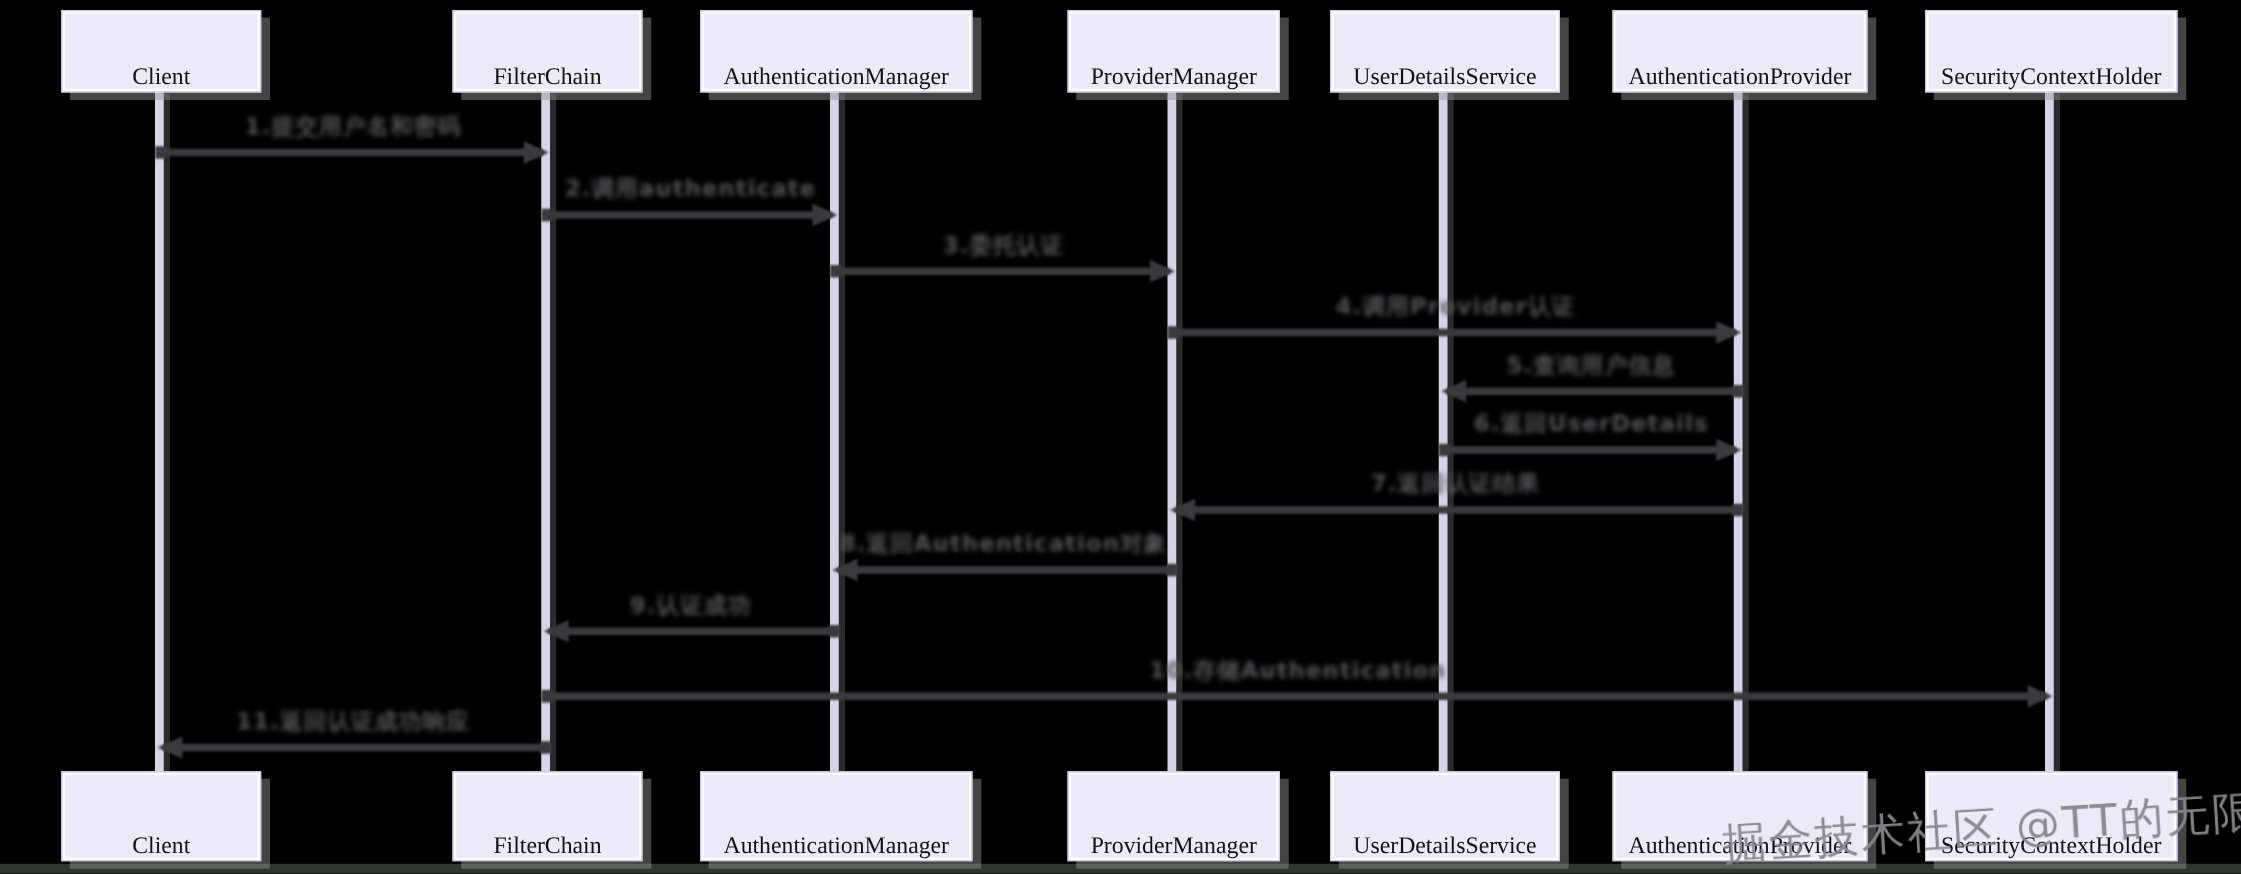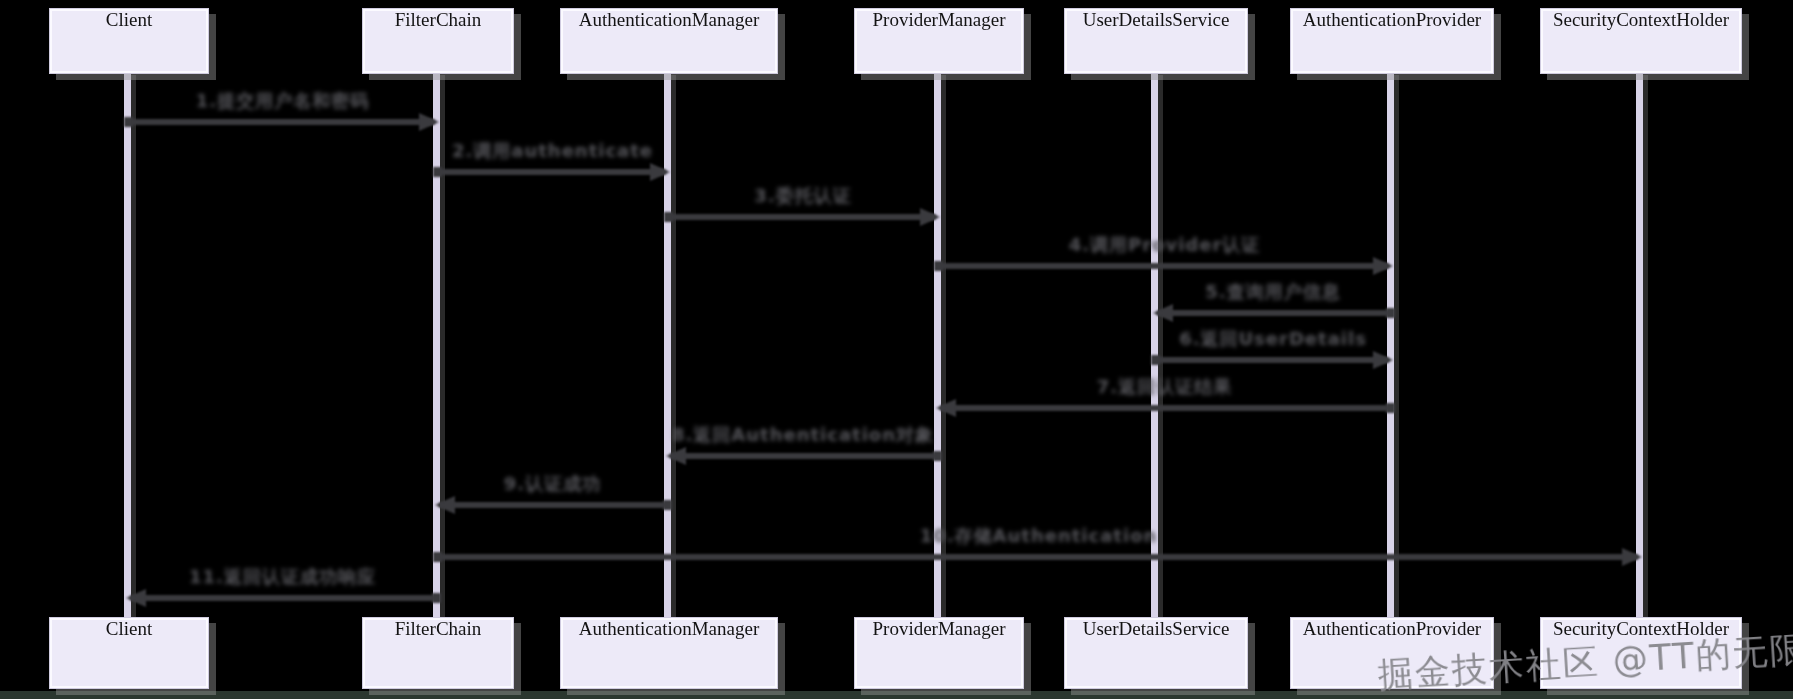--- a/index.html
+++ b/index.html
@@ -5,21 +5,21 @@
   html,body { margin:0; padding:0; background:#000; }
   .stage {
     position:relative; width:1793px; height:699px; background:#000;
     overflow:hidden; font-family:"DejaVu Sans", sans-serif;
   }
   
   .pbox {
     position:absolute; height:64px;
     background:#edeaf8; border:1px solid #cfcbdf;
     box-shadow:7px 6px 0 rgba(150,150,150,0.45), inset 0 0 0 2px #fbfaff;
-    display:flex; align-items:flex-start; justify-content:center;
+    display:flex; align-items:flex-end; justify-content:center;
     font-family:"Liberation Serif", serif; font-size:19px; color:#131313;
     filter:blur(0.4px);
   }
   
   .lifeline {
     position:absolute; width:7px; background:#d8d3e8;
     box-shadow:5px 2px 0 rgba(140,140,140,0.30);
   }
   
   .msg { position:absolute; height:44px; }

